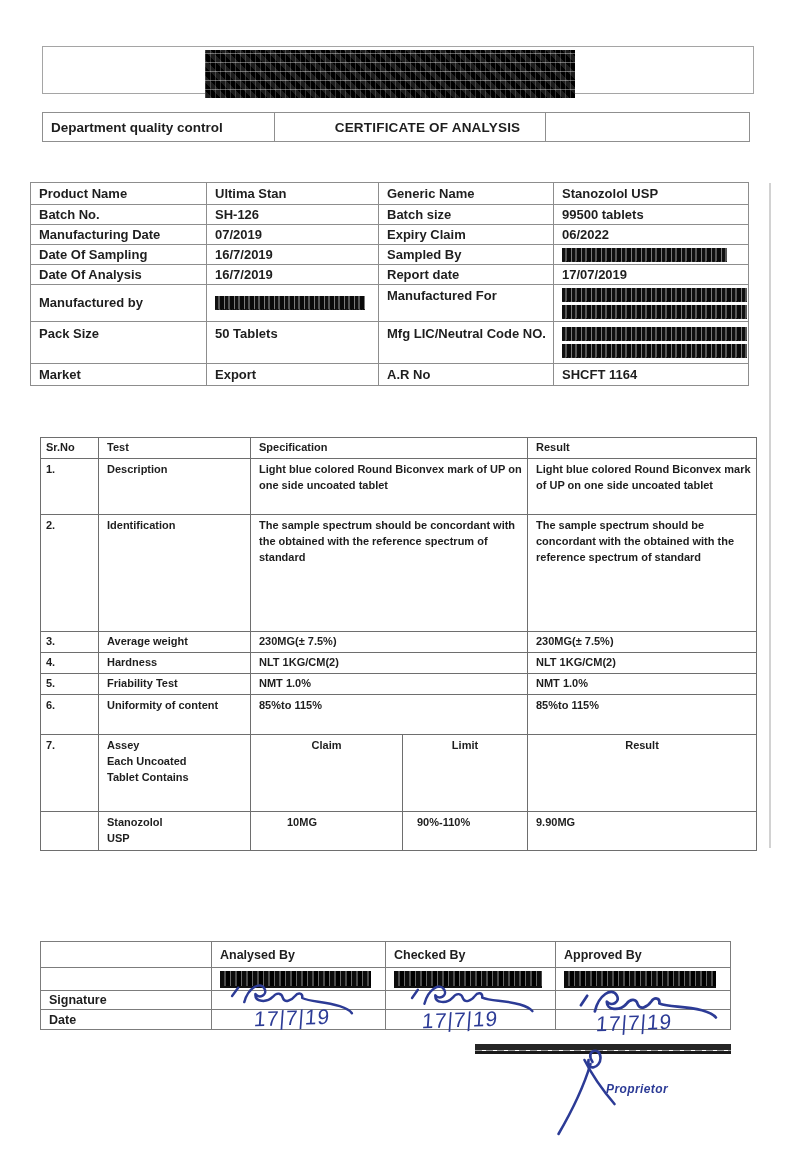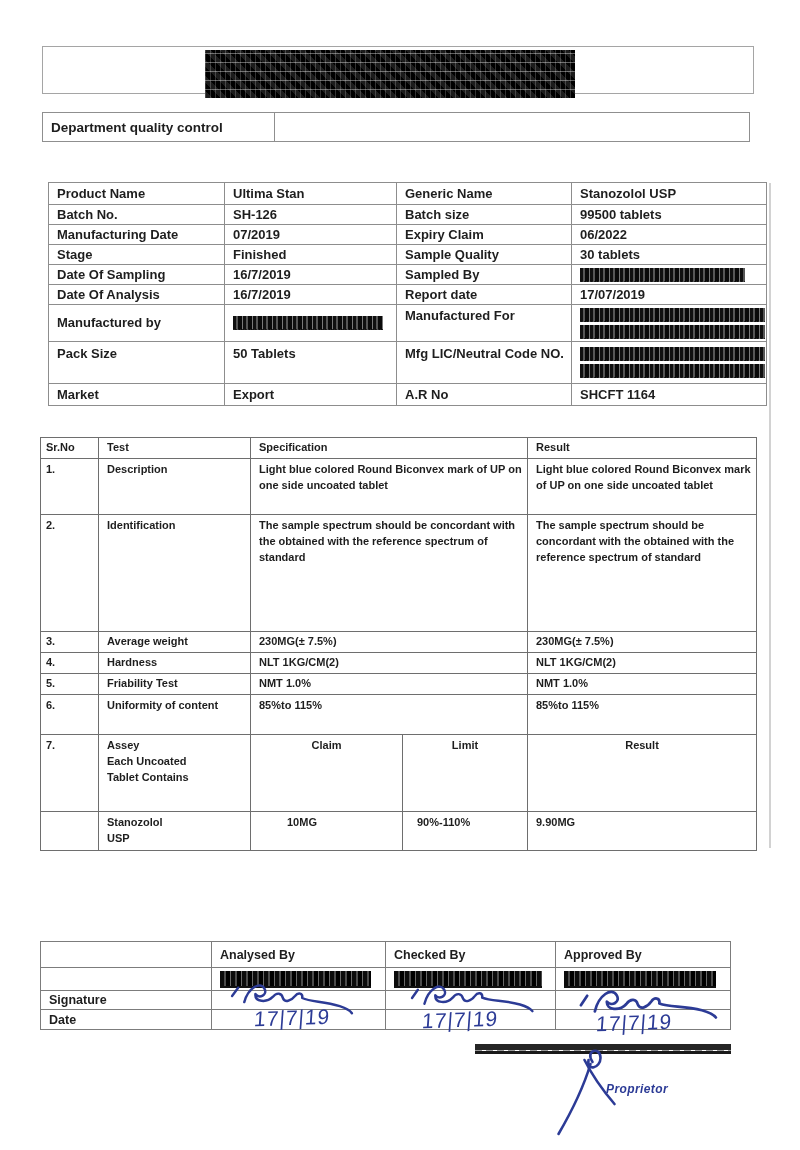--- a/index.html
+++ b/index.html
@@ -28,21 +28,21 @@
   .dept-cell { border-right:1px solid #8f8f8f; display:flex; align-items:center;
     font-size:13.5px; padding:0 8px; box-sizing:border-box; }
   .dept-cell:last-child { border-right:none; }
   .dept-cell.c2 { justify-content:center; letter-spacing:.2px; }
 
   
   table { border-collapse:collapse; table-layout:fixed; position:absolute; }
   td { border:1px solid #8d8d8d; padding:2px 4px 2px 8px; box-sizing:border-box;
        font-size:13px; vertical-align:middle; overflow:visible; }
 
-  .ptable { left:48px; top:182px; width:718px; }
+  .ptable { left:30px; top:182px; width:718px; }
   .ttable { left:40px; top:437px; width:716px; }
   .ttable td { border:1px solid #6e6e6e; font-size:11px; line-height:1.45; }
   .ttable td.top { vertical-align:top; padding-top:3px; }
   .ttable td.ctr { text-align:center; padding-left:4px; }
   .pre { white-space:pre-line; }
 
   
   .redact { height:13px;
     background:repeating-linear-gradient(90deg,#101010 0 3px,#575757 3px 5px,#0a0a0a 5px 9px,#7a7a7a 9px 10px);
     border-bottom:1px dotted #222; }
@@ -94,20 +94,21 @@
   </defs>
 </svg>
 
 <div class="page">
 
   <div class="top-box"></div>
   <div class="redact-big"></div>
 
   <div class="dept-table">
     <div class="dept-cell c1">Department quality control</div>
+    <div class="dept-cell c2">CERTIFICATE OF ANALYSIS</div>
     <div class="dept-cell c3"></div>
   </div>
 
   <table class="ptable">
     <colgroup>
         <col style="width:176px">
         <col style="width:172px">
         <col style="width:175px">
         <col style="width:195px">
       </colgroup>
@@ -122,26 +123,20 @@
       <td>Batch No.</td>
       <td>SH-126</td>
       <td>Batch size</td>
       <td>99500 tablets</td>
     </tr>
     <tr style="height:20px">
       <td>Manufacturing Date</td>
       <td>07/2019</td>
       <td>Expiry Claim</td>
       <td>06/2022</td>
-    </tr>
-    <tr style="height:20px">
-      <td>Stage</td>
-      <td>Finished</td>
-      <td>Sample Quality</td>
-      <td>30 tablets</td>
     </tr>
     <tr style="height:20px">
       <td>Date Of Sampling</td>
       <td>16/7/2019</td>
       <td>Sampled By</td>
       <td>
             <div class="redact w165"></div>
           </td>
     </tr>
     <tr style="height:20px">

